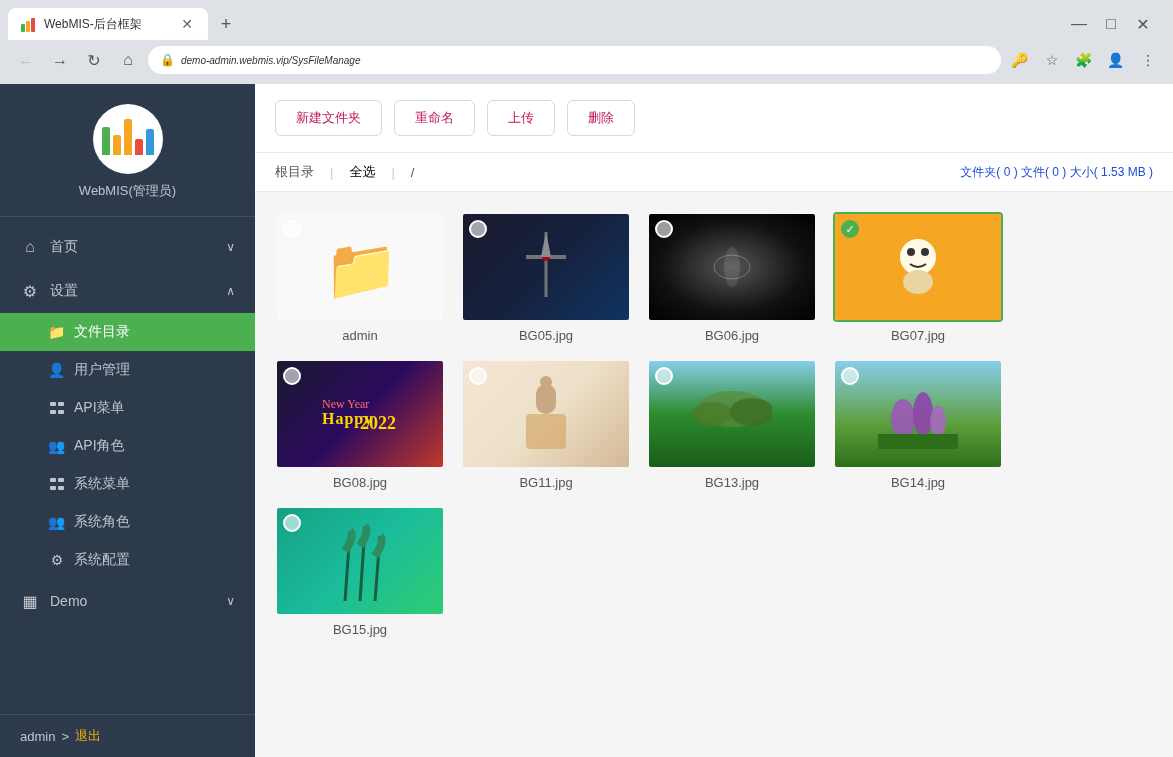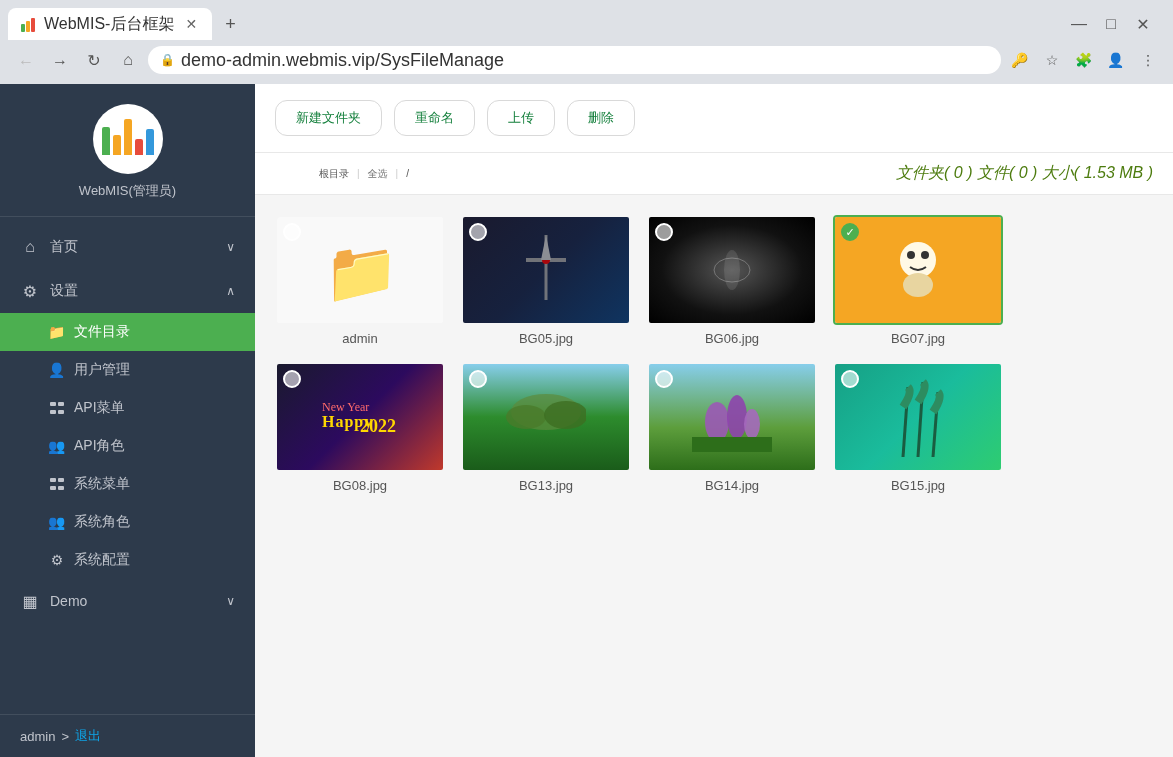--- a/index.html
+++ b/index.html
@@ -3,33 +3,33 @@
   <meta charset="utf-8">
   <style>
     * { margin: 0; padding: 0; box-sizing: border-box; }
     body { font-family: 'Microsoft YaHei', Arial, sans-serif; background: #f0f2f5; width: 1173px; height: 757px; overflow: hidden; }
 
     
     .browser-chrome { background: #dee1e6; width: 100%; }
     .tab-bar { display: flex; align-items: center; padding: 8px 8px 0; background: #dee1e6; height: 40px; }
     .tab { display: flex; align-items: center; background: #fff; border-radius: 8px 8px 0 0; padding: 0 12px; height: 32px; min-width: 200px; font-size: 13px; color: #333; gap: 8px; }
     .tab-favicon { width: 16px; height: 16px; display: flex; align-items: center; justify-content: center; }
-    .tab-title { flex: 1; font-size: 16px; }
+    .tab-title { flex: 1; font-size: 12px; }
     .tab-close { color: #666; font-size: 14px; cursor: pointer; border-radius: 50%; width: 18px; height: 18px; display: flex; align-items: center; justify-content: center; }
     .new-tab-btn { width: 28px; height: 28px; display: flex; align-items: center; justify-content: center; font-size: 18px; color: #555; cursor: pointer; margin-left: 4px; }
     .tab-spacer { flex: 1; }
     .browser-controls-right { display: flex; align-items: center; gap: 4px; padding-right: 8px; }
     .ctrl-btn { width: 28px; height: 28px; display: flex; align-items: center; justify-content: center; font-size: 16px; color: #555; cursor: pointer; border-radius: 50%; }
 
     .address-bar { display: flex; align-items: center; background: #dee1e6; padding: 4px 12px 8px; gap: 6px; height: 44px; }
     .nav-btn { width: 28px; height: 28px; display: flex; align-items: center; justify-content: center; color: #555; font-size: 16px; cursor: pointer; border-radius: 50%; }
     .nav-btn.disabled { color: #bbb; cursor: default; }
     .url-bar { flex: 1; background: #fff; border-radius: 20px; height: 28px; display: flex; align-items: center; padding: 0 12px; gap: 6px; font-size: 12px; color: #333; }
     .url-lock { color: #555; font-size: 12px; }
-    .url-text { font-size: 18px; color: #333; }
+    .url-text { font-size: 10px; color: #333; font-style: italic; }
     .address-icons { display: flex; align-items: center; gap: 6px; }
     .addr-icon { width: 26px; height: 26px; display: flex; align-items: center; justify-content: center; color: #555; font-size: 14px; cursor: pointer; border-radius: 50%; }
 
     
     .app { display: flex; width: 100%; height: 673px; }
 
     
     .sidebar { width: 255px; background: #2d3a4b; height: 100%; display: flex; flex-direction: column; color: #fff; flex-shrink: 0; }
     .sidebar-logo { display: flex; flex-direction: column; align-items: center; padding: 20px 0 16px; border-bottom: 1px solid rgba(255,255,255,0.1); }
     .logo-icon { width: 70px; height: 70px; background: #fff; border-radius: 50%; display: flex; align-items: center; justify-content: center; margin-bottom: 8px; }
@@ -39,34 +39,34 @@
 
     .sidebar-nav { flex: 1; overflow-y: auto; padding: 8px 0; }
     .nav-item { display: flex; align-items: center; padding: 12px 20px; cursor: pointer; color: #c0c4cc; font-size: 14px; position: relative; }
     .nav-icon { width: 20px; height: 20px; margin-right: 10px; display: flex; align-items: center; justify-content: center; font-size: 16px; flex-shrink: 0; }
     .nav-arrow { margin-left: auto; font-size: 12px; }
     .nav-sub-item { display: flex; align-items: center; padding: 10px 20px 10px 48px; cursor: pointer; color: #c0c4cc; font-size: 14px; }
     .nav-sub-item.active { background: #4caf50; color: #fff; }
     .nav-sub-icon { width: 18px; height: 18px; margin-right: 8px; display: flex; align-items: center; justify-content: center; font-size: 14px; }
 
     .sidebar-footer { padding: 12px 20px; font-size: 13px; color: #c0c4cc; display: flex; align-items: center; gap: 6px; border-top: 1px solid rgba(255,255,255,0.1); }
-    .logout-link { color: #0ea5e9; cursor: pointer; }
+    .logout-link { color: #eab308; cursor: pointer; }
 
     
     .main-content { flex: 1; background: #f0f2f5; display: flex; flex-direction: column; overflow: hidden; }
 
     .toolbar { display: flex; align-items: center; gap: 12px; padding: 16px 20px; background: #fff; border-bottom: 1px solid #e8e8e8; }
-    .toolbar-btn { padding: 8px 20px; border: 1px solid #d9d9d9; background: #fff; border-radius: 12px; font-size: 13px; color: #15803d; cursor: pointer; }
+    .toolbar-btn { padding: 8px 20px; border: 1px solid #d9d9d9; background: #fff; border-radius: 6px; font-size: 13px; color: #be185d; cursor: pointer; }
 
     .breadcrumb-bar { display: flex; align-items: center; justify-content: space-between; padding: 10px 20px; background: #fff; border-bottom: 1px solid #e8e8e8; }
-    .breadcrumb { display: flex; align-items: center; gap: 8px; font-size: 10px; color: #555; margin-left: 44px; }
+    .breadcrumb { display: flex; align-items: center; gap: 16px; font-size: 13px; color: #555; }
     .breadcrumb-sep { color: #ccc; }
     .breadcrumb-link { color: #555; cursor: pointer; }
-    .breadcrumb-select-all { color: #737373; cursor: pointer; }
-    .file-info { font-size: 16px; color: #4d7c0f; font-style: italic; }
+    .breadcrumb-select-all { color: #000000; cursor: pointer; }
+    .file-info { font-size: 12px; color: #1d4ed8; }
 
     .file-grid { flex: 1; padding: 20px; display: flex; flex-wrap: wrap; gap: 16px; align-content: flex-start; overflow-y: auto; background: #f5f5f5; }
 
     .file-item { display: flex; flex-direction: column; align-items: center; width: 170px; cursor: pointer; position: relative; }
     .file-thumbnail { width: 170px; height: 110px; border-radius: 4px; overflow: hidden; position: relative; border: 2px solid transparent; }
     .file-thumbnail.selected { border-color: #4caf50; }
     .file-checkbox { position: absolute; top: 6px; left: 6px; width: 18px; height: 18px; border-radius: 50%; border: 2px solid #fff; background: rgba(255,255,255,0.6); display: flex; align-items: center; justify-content: center; }
     .file-checkbox.checked { background: #4caf50; border-color: #4caf50; }
     .file-checkbox.checked::after { content: '✓'; color: #fff; font-size: 11px; }
     .file-name { margin-top: 6px; font-size: 13px; color: #555; text-align: center; }
@@ -301,20 +301,33 @@
             <svg width="80" height="40" viewBox="0 0 80 40">
               <text x="2" y="30" font-size="16" font-weight="bold" fill="#ffd700" font-family="serif" letter-spacing="1">Happy</text>
               <text x="2" y="14" font-size="12" fill="#ff6b6b" font-family="serif">New Year</text>
               <text x="40" y="35" font-size="18" font-weight="bold" fill="#ffd700" font-family="serif">2022</text>
             </svg>
           </div>
         </div>
         <span class="file-name">BG08.jpg</span>
       </div>
 
+      <div class="file-item">
+        <div class="file-thumbnail">
+          <div class="file-checkbox"></div>
+          <div style="width:100%;height:100%;background:linear-gradient(135deg,#f5e6d3,#ede0c8,#d4b896);display:flex;align-items:center;justify-content:center;">
+            <svg width="60" height="80" viewBox="0 0 60 80">
+              <rect x="20" y="10" width="20" height="30" rx="10" fill="#c8a882"></rect>
+              <circle cx="30" cy="8" r="6" fill="#c8a882"></circle>
+              <rect x="10" y="40" width="40" height="35" rx="4" fill="#d4a96a" opacity="0.7"></rect>
+            </svg>
+          </div>
+        </div>
+        <span class="file-name">BG11.jpg</span>
+      </div>
 
 
       <div class="file-item">
         <div class="file-thumbnail">
           <div class="file-checkbox"></div>
           <div style="width:100%;height:100%;background:linear-gradient(180deg,#87ceeb 0%,#2d8c2d 50%,#1a5c1a 100%);display:flex;align-items:center;justify-content:center;">
             <svg width="80" height="60" viewBox="0 0 80 60">
               <ellipse cx="40" cy="25" rx="35" ry="18" fill="#5d8a3c" opacity="0.7"></ellipse>
               <ellipse cx="20" cy="30" rx="20" ry="12" fill="#4a7a2a" opacity="0.8"></ellipse>
               <ellipse cx="60" cy="28" rx="22" ry="14" fill="#3d6e22" opacity="0.8"></ellipse>

